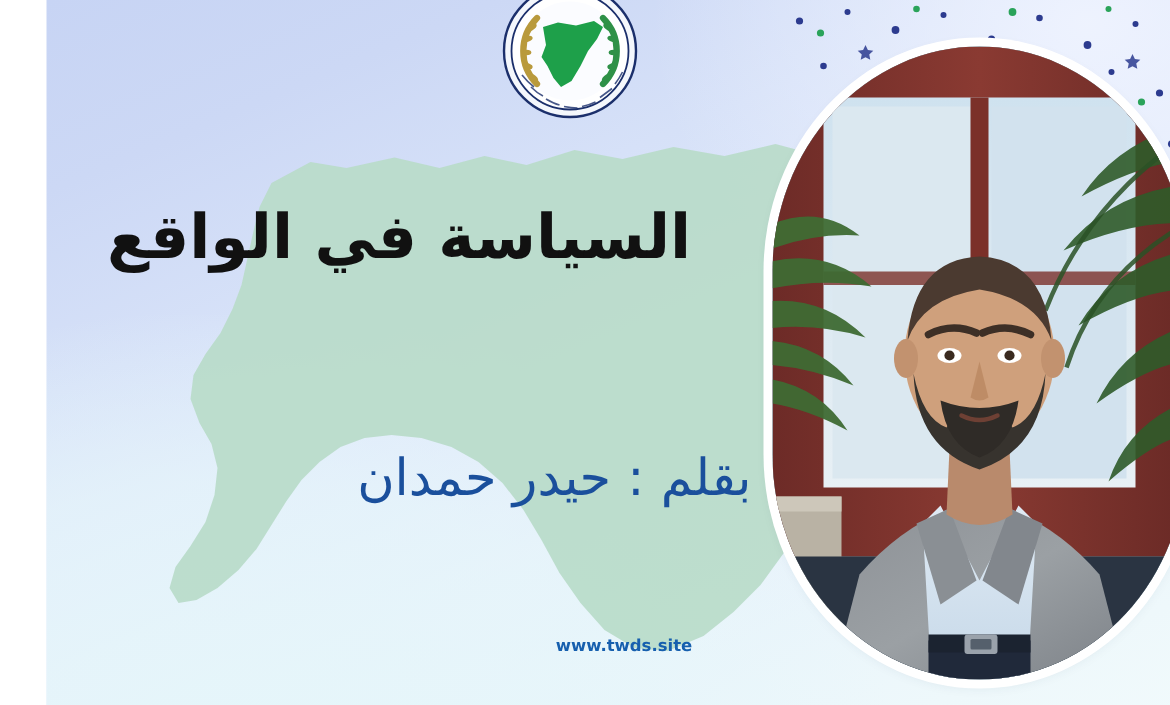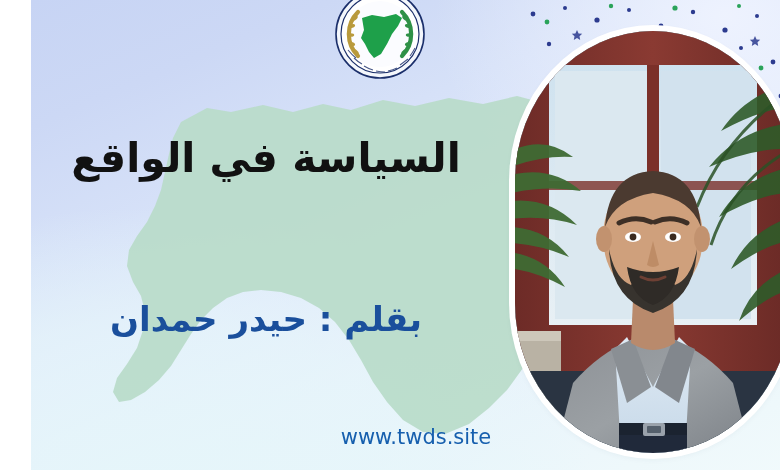--- a/index.html
+++ b/index.html
@@ -96,39 +96,38 @@
     line-height: 1.25;
     white-space: nowrap;
   }
 
   
   .byline {
     position: absolute;
     left: 0;
     top: 298px;
     width: 470px;
-    text-align: center;
     direction: rtl;
     font-size: 34px;
-    font-weight: bold;
+    font-weight: normal;
     color: #1a4f9c;
     line-height: 1.25;
     white-space: nowrap;
   }
 
   
   .footer {
     position: absolute;
     left: 235px;
     top: 424px;
     width: 300px;
     text-align: center;
     color: #165fae;
-    font-size: 21px;
-    font-weight: normal;
+    font-size: 11px;
+    font-weight: bold;
     line-height: 1.3;
   }
   .footer div { display: block; }
 
   
   .portrait {
     position: absolute;
     left: 484px;
     top: 31px;
     width: 276px;

